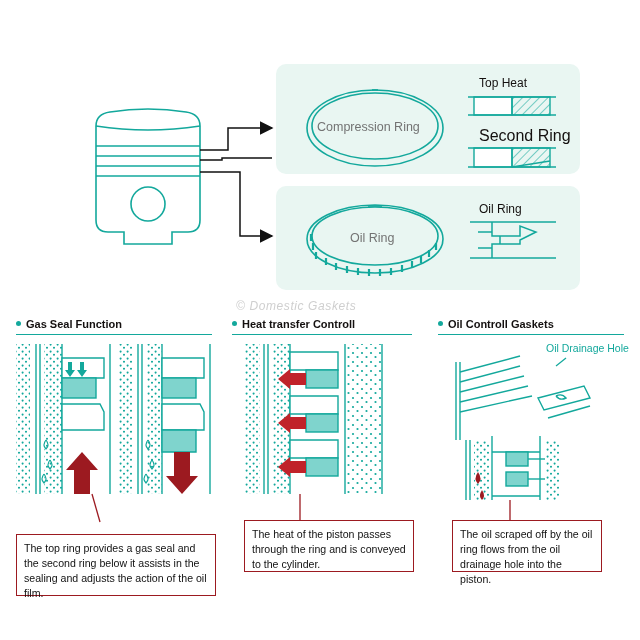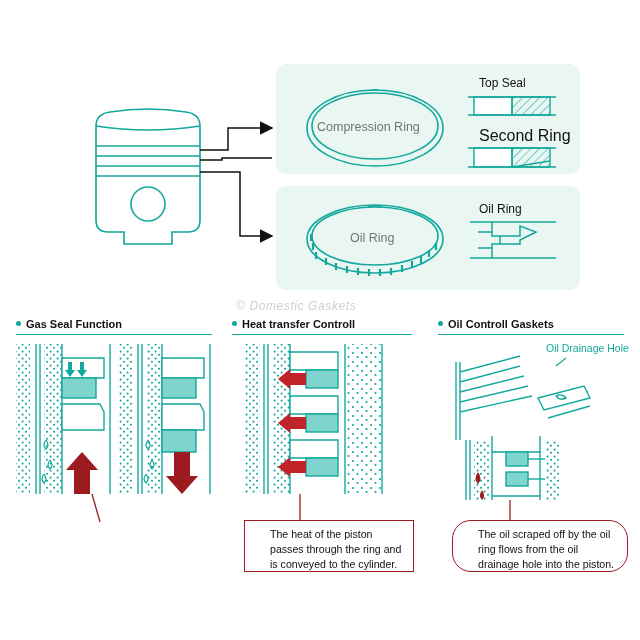--- a/index.html
+++ b/index.html
@@ -85,21 +85,21 @@
     background: #13a89c;
   }
 
   .callout {
     position: absolute;
     border: 1.4px solid #9c1a20;
     background: #ffffff;
     font-size: 10.6px;
     line-height: 1.42;
     color: #111;
-    padding: 6px 7px 7px 25px;
+    padding: 6px 7px 7px 7px;
     box-sizing: border-box;
   }
 
   .teal-label {
     position: absolute;
     font-size: 10.5px;
     color: #13a89c;
     white-space: nowrap;
     margin-left: 12px;
   }
@@ -321,21 +321,21 @@
     <path d="M556,366 L566,358" stroke="#13a89c" stroke-width="1.2" fill="none"></path>
   </svg>
 
   <div class="panel" id="panel-compression" style="z-index:-1"></div>
   <div class="panel" id="panel-oil" style="z-index:-1"></div>
 
   <div class="ring-label" style="left:317px; top:120px;">Compression Ring</div>
 
   <div class="ring-label" style="left:350px; top:231px;">Oil Ring</div>
 
-  <div class="small-label" style="left:479px; top:76px; font-size:12px;">Top Seal</div>
+  <div class="small-label" style="left:479px; top:76px; font-size:12px;">Top Heat</div>
 
   <div class="small-label" style="left:479px; top:127px; font-size:16px;">Second Ring</div>
 
   <div class="small-label" style="left:479px; top:202px; font-size:12px;">Oil Ring</div>
 
   <div class="watermark">© Domestic Gaskets</div>
 
   <div class="section-title" style="left:16px; top:318px;">
     <span class="title-dot"></span><span>Gas Seal Function</span>
   </div>
@@ -346,18 +346,19 @@
   </div>
   <div class="title-underline" style="left:232px; top:334px; width:180px;"></div>
 
   <div class="section-title" style="left:438px; top:318px;">
     <span class="title-dot"></span><span>Oil Controll Gaskets</span>
   </div>
   <div class="title-underline" style="left:438px; top:334px; width:186px;"></div>
 
   <div class="teal-label" style="left:534px; top:342px;">Oil Drainage Hole</div>
 
+  <div class="callout" style="left:16px; top:534px; width:200px; height:62px;">The top ring provides a gas seal and the second ring below it assists in the sealing and adjusts the action of the oil film.</div>
 
   <div class="callout" style="left:244px; top:520px; width:170px; height:52px;">The heat of the piston passes through the ring and is conveyed to the cylinder.</div>
 
-  <div class="callout" style="left:452px; top:520px; width:176px; height:52px;border-radius:19px;">The oil scraped off by the oil ring flows from the oil drainage hole into the piston.</div>
+  <div class="callout" style="left:452px; top:520px; width:150px; height:52px;">The oil scraped off by the oil ring flows from the oil drainage hole into the piston.</div>
 
 </div>
 
 </body></html>

